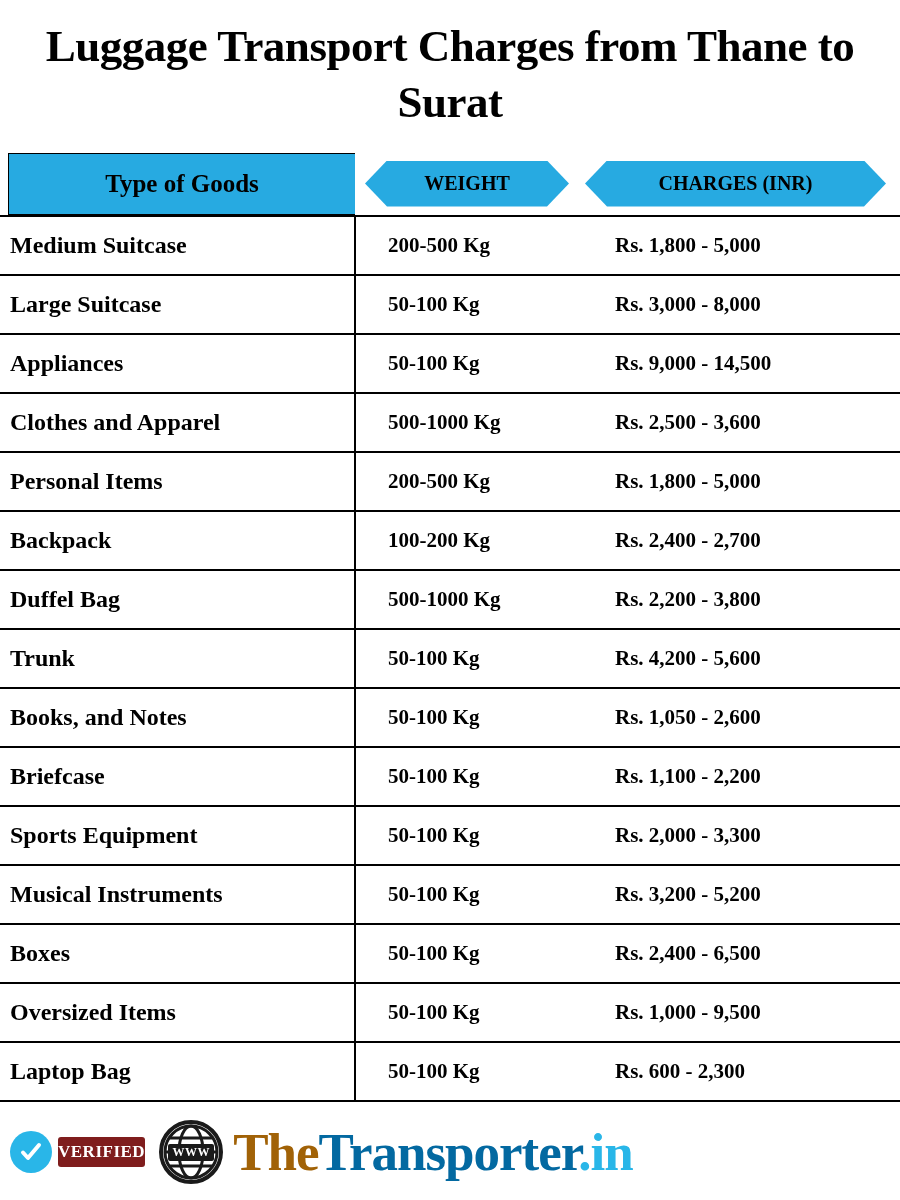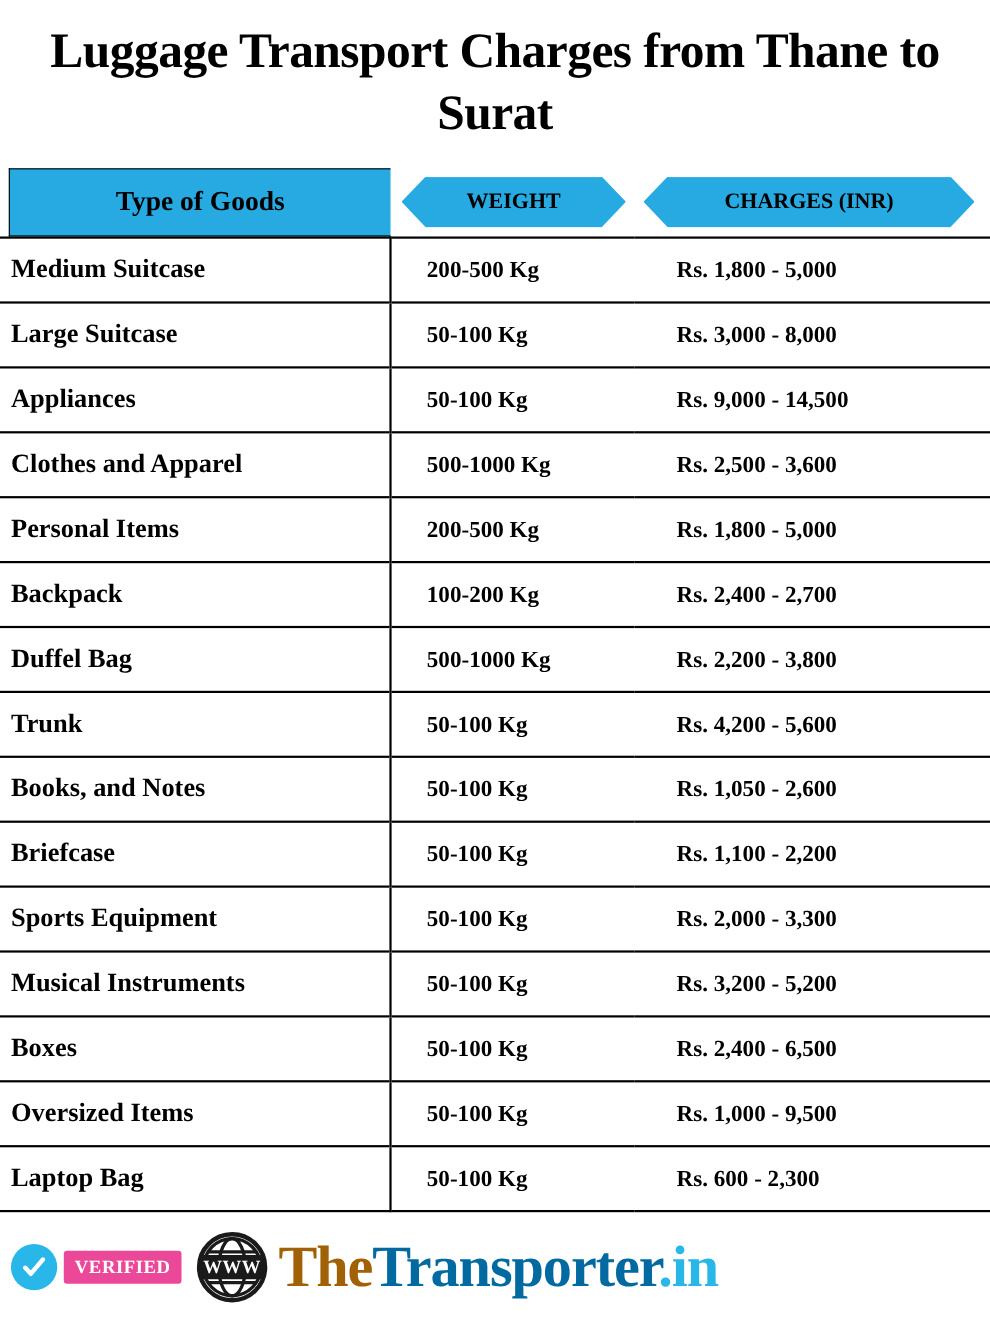--- a/index.html
+++ b/index.html
@@ -139,47 +139,47 @@
     width: 42px;
     height: 42px;
     border-radius: 50%;
     background: #29b6e8;
     display: flex;
     align-items: center;
     justify-content: center;
   }
   .check-circle svg { display: block; }
   .verified-label {
-    background: #ec4899;
+    background: #7f1d1d;
     color: #ffffff;
     font-size: 17px;
     font-weight: bold;
     letter-spacing: 0.5px;
-    padding: 5px 10px;
+    padding: 5px 0;
     border-radius: 3px;
   }
   .globe {
     margin-left: 14px;
     width: 64px;
     height: 64px;
     border-radius: 50%;
     border: 4px solid #1a1a1a;
     position: relative;
     display: flex;
     align-items: center;
     justify-content: center;
     box-sizing: border-box;
     background: #ffffff;
   }
   .globe .meridians {
     position: absolute;
     inset: 0;
   }
   .globe .www {
-    font-size: 17px;
+    font-size: 12px;
     font-weight: bold;
     color: #ffffff;
     background: #1a1a1a;
     padding: 1px 4px;
     border-radius: 2px;
     z-index: 2;
     letter-spacing: 0.5px;
   }
   .brand {
     margin-left: 10px;

